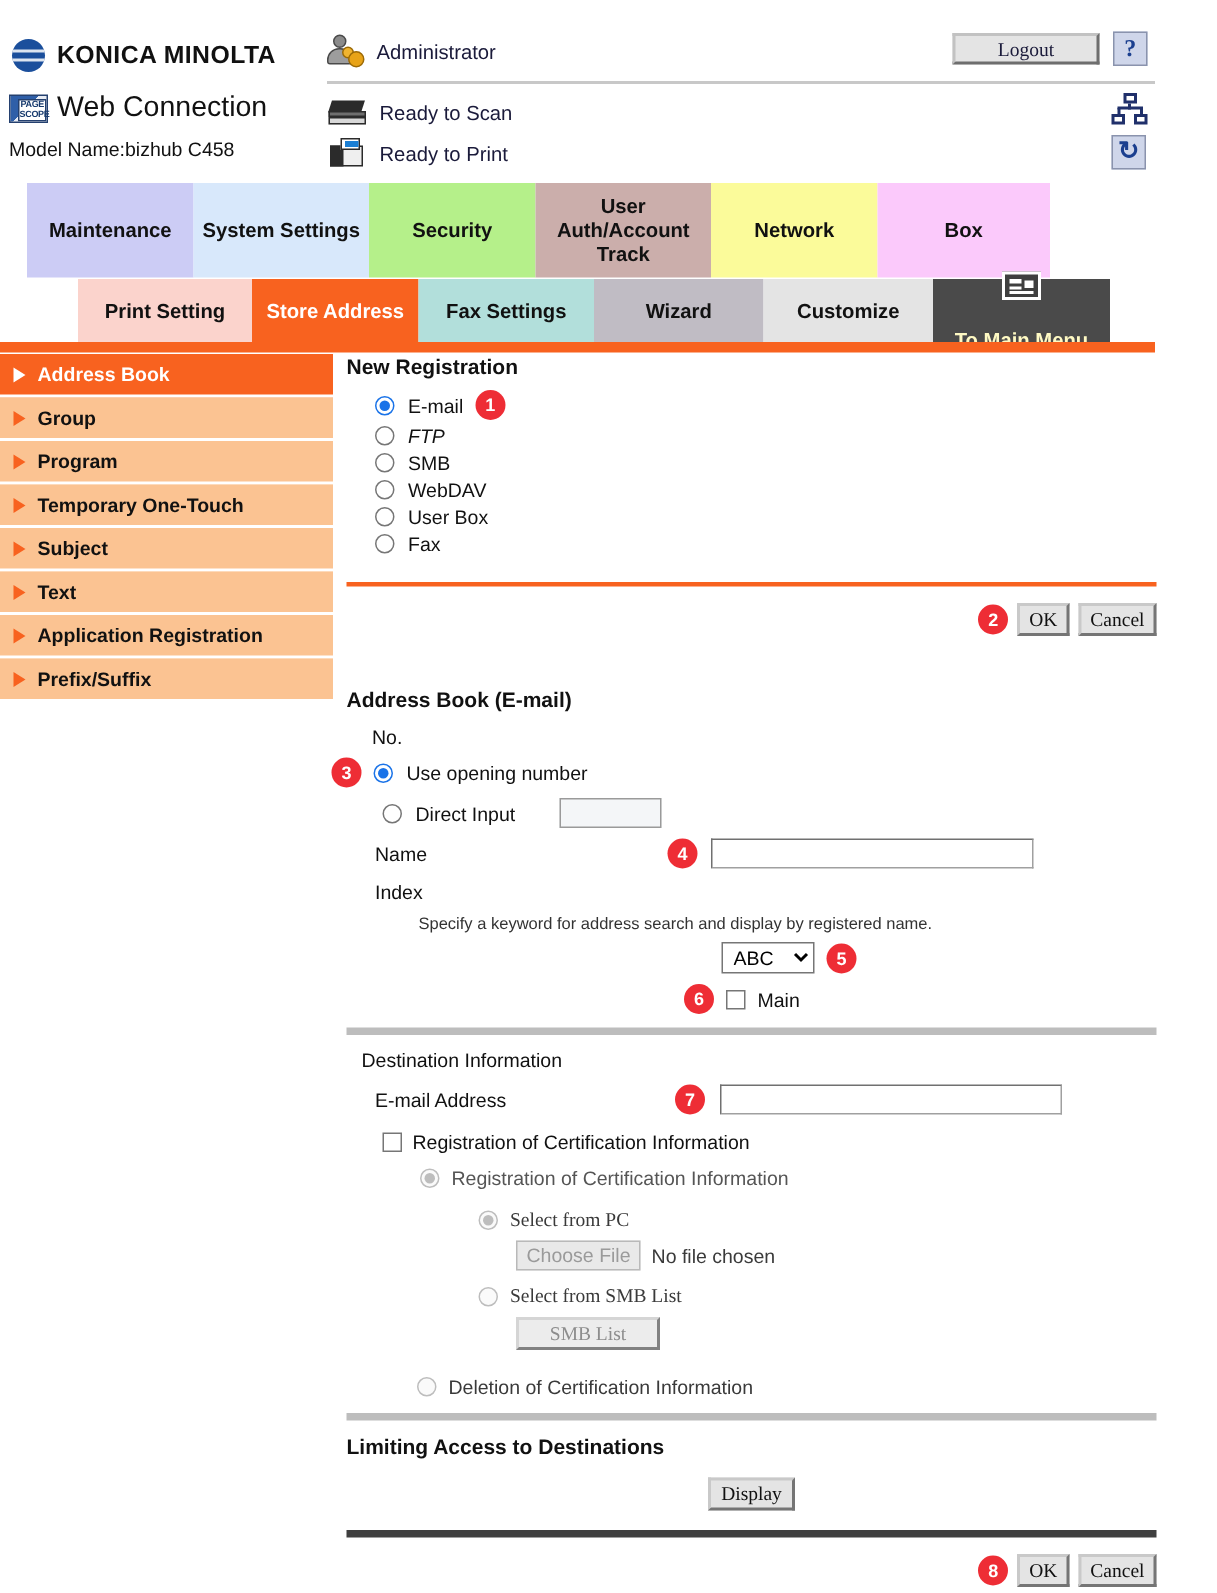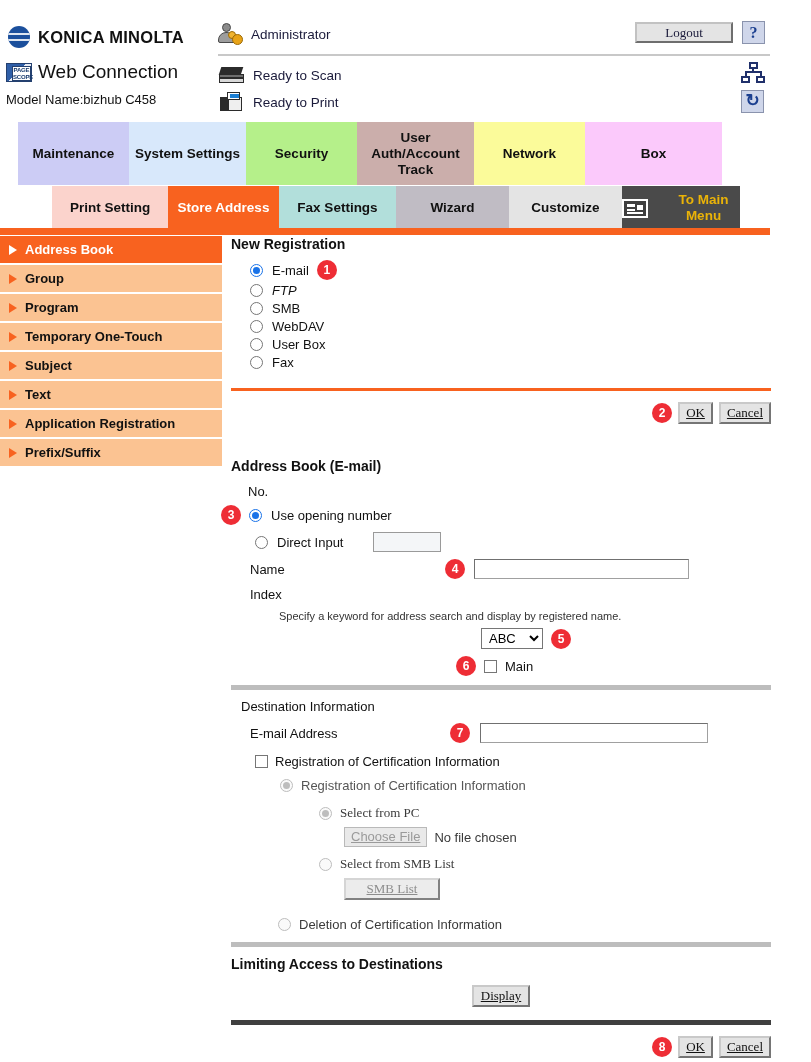--- a/index.html
+++ b/index.html
@@ -107,21 +107,21 @@
     font-size: 13.5px; font-weight: bold; color: #111; cursor: pointer;
     line-height: 16px; padding: 0 3px;
   }
   #tabs-sub { position: absolute; left: 0; top: 186px; width: 666px; height: 45px; }
   .tab-sub {
     position: absolute; top: 0; height: 44px;
     display: flex; align-items: center; justify-content: center; text-align: center;
     font-size: 13.5px; font-weight: bold; color: #111; cursor: pointer; line-height: 16px;
   }
   .tab-sub.active { color: #ffffff; }
-  .tab-sub.tomain { color: #eab308; gap: 19px; }
+  .tab-sub.tomain { color: #fef9c3; gap: 19px; flex-direction: column; }
   .mainmenu-ic {
     width: 26px; height: 19px; background: #3f3f3f; border: 2px solid #fff;
     position: relative; flex: none;
   }
   .mainmenu-ic .l1 { position:absolute; left:3px; top:3px; width:8px; height:3px; background:#fff;}
   .mainmenu-ic .l2 { position:absolute; left:3px; top:8px; width:8px; height:2px; background:#fff;}
   .mainmenu-ic .l3 { position:absolute; left:3px; top:11px; width:16px; height:2px; background:#fff;}
   .mainmenu-ic .l4 { position:absolute; left:13px; top:4px; width:6px; height:5px; background:#fff;}
   .orange-bar { position: absolute; left: 0; top: 228px; width: 770px; height: 7px; background: #f8621f; }
 
@@ -167,21 +167,20 @@
     background: #ffffff; border: 1px solid #a0a0a0;
     border-top-color: #707070; border-left-color: #707070;
     height: 20px; font-size: 13px; padding: 0 3px; font-family: "Liberation Sans", sans-serif;
   }
   .txt.dis { background: #f4f6f8; border-color: #9a9a9a; }
 
   .btn {
     background: #e4e4e4; border: 2px outset #c9c9c9; font-size: 13px;
     color: #111; cursor: pointer; padding: 1px 6px; line-height: 16px;
     font-family: "Liberation Serif", serif;
-    text-decoration: underline;
   }
   .btn.dis { color: #8d8d8d; border: 2px outset #d5d5d5; background: #ececec; cursor: default; }
   .btn.file { background:#e9e9e9; border:1px solid #b9b9b9; color:#9a9a9a; font-family:"Liberation Sans",sans-serif; }
 
   select.sel {
     height: 21px; font-size: 13px; border: 1px solid #767676; background: #fff;
     font-family: "Liberation Sans", sans-serif; padding-left: 3px; cursor: pointer;
   }
 
   .sep-orange { height: 3px; background: #f8621f; }
@@ -270,21 +269,21 @@
       </div>
       <div class="tab-main" style="left: 246px; width: 111px; background: rgb(181, 240, 138);">
         <span>Security</span>
       </div>
       <div class="tab-main" style="left: 357px; width: 117px; background: rgb(203, 174, 171);">
         <span>User Auth/Account Track</span>
       </div>
       <div class="tab-main" style="left: 474px; width: 111px; background: rgb(251, 251, 154);">
         <span>Network</span>
       </div>
-      <div class="tab-main" style="left: 585px; width: 137px; background: rgb(251, 201, 251);">
+      <div class="tab-main" style="left: 585px; width: 115px; background: rgb(251, 201, 251);">
         <span>Box</span>
       </div>
     </div>
   <div id="tabs-sub">
       <div class="tab-sub" style="left: 52px; width: 116px; background: rgb(251, 211, 204);">
         <span>Print Setting</span>
       </div>
       <div class="tab-sub active" style="left: 168px; width: 111px; background: rgb(248, 98, 31);">
         <span>Store Address</span>
       </div>

